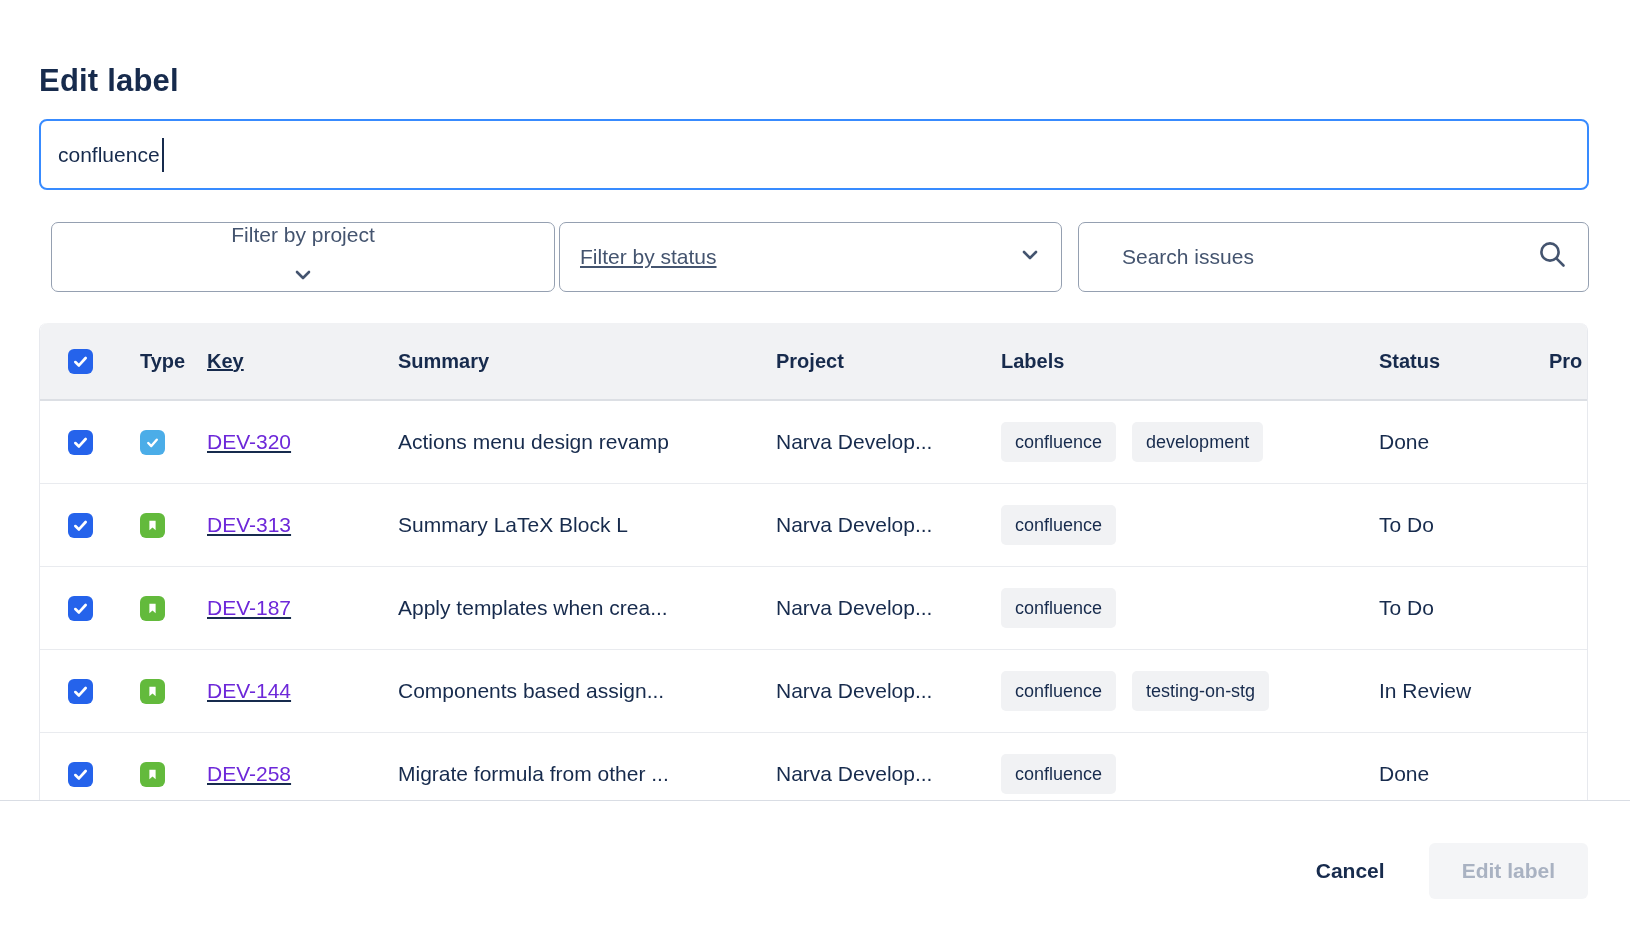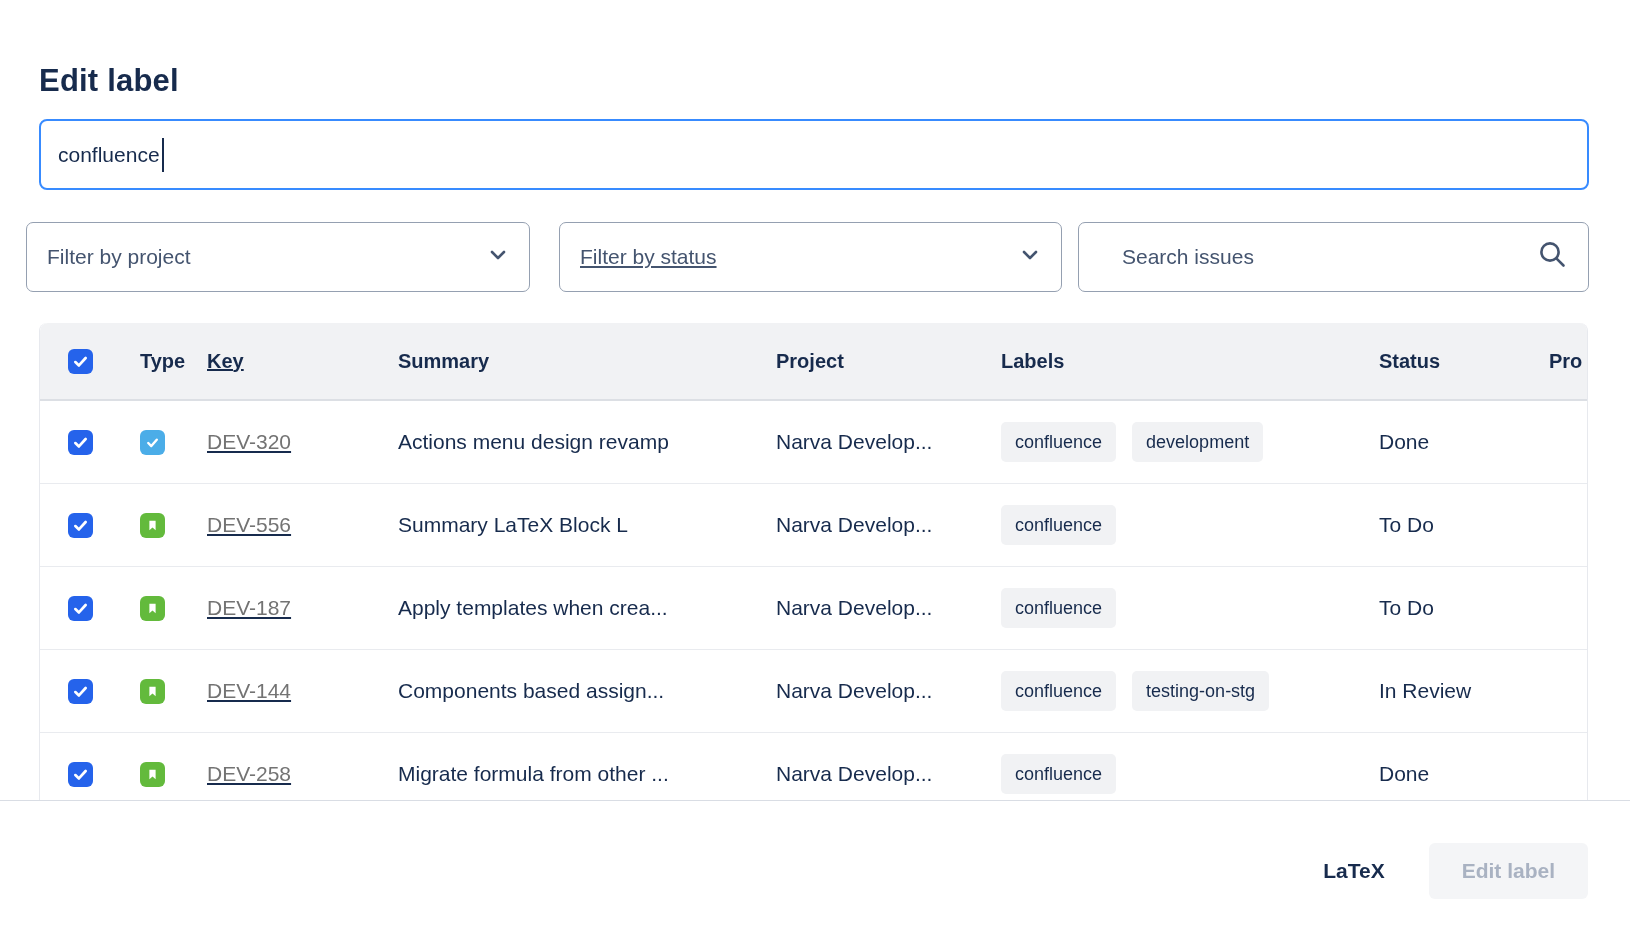--- a/index.html
+++ b/index.html
@@ -17,21 +17,21 @@
   }
   .caret{width:2px;height:34px;background:#172B4D;margin-left:2px;animation:blink 1.1s step-end infinite;}
   @keyframes blink{50%{opacity:0;}}
 
   
   .filter-box{
     position:absolute;top:222px;height:70px;box-sizing:border-box;background:#fff;
     border:1.5px solid #95A0B1;border-radius:7px;display:flex;align-items:center;
     justify-content:space-between;padding:0 20px;font-size:21px;color:#44546F;
   }
-  .select-project{left:26px;width:504px;}
+  .select-project{left:51px;width:504px;flex-direction:column;}
   .select-status{left:559px;width:503px;text-decoration:underline;}
   .search-box{left:1078px;width:511px;padding-left:43px;}
   .filter-box svg{flex:0 0 auto;}
 
   
   .table-wrap{
     position:absolute;left:39px;top:323px;width:1549px;height:477px;box-sizing:border-box;
     overflow:hidden;border-left:1px solid #E7E9EE;border-right:1px solid #E7E9EE;
     border-radius:8px 8px 0 0;
   }
@@ -46,21 +46,21 @@
   .c-summary{width:378px;}
   .c-project{width:225px;}
   .c-labels{width:378px;display:flex;align-items:center;gap:16px;}
   .c-status{width:170px;}
   .c-pro{width:80px;}
 
   .checkbox{width:25px;height:25px;border-radius:6px;background:#2563EB;display:flex;align-items:center;justify-content:center;}
   .type-icon{width:25px;height:25px;border-radius:6px;display:flex;align-items:center;justify-content:center;}
   .type-task{background:#4BADE8;}
   .type-story{background:#63BA3C;}
-  .key-link{color:#737373;text-decoration:none;cursor:pointer;}
+  .key-link{color:#6d28d9;text-decoration:none;cursor:pointer;}
   .chip{display:inline-flex;align-items:center;height:40px;padding:0 14px;background:#F1F2F4;
     border-radius:5px;font-size:18px;color:#172B4D;}
 
   
   .footer{
     position:absolute;left:0;top:800px;width:1630px;height:140px;box-sizing:border-box;
     border-top:1px solid #D9DDE4;display:flex;align-items:center;justify-content:flex-end;
     gap:34px;padding-right:42px;background:#fff;
   }
   .btn-cancel{border:none;background:none;font-family:inherit;font-size:21px;font-weight:600;color:#172B4D;cursor:pointer;padding:0 10px;}
@@ -158,21 +158,21 @@
           </svg>
       </span>
     </div>
     <div class="c c-type">
       <span class="type-icon type-story">
         <svg width="17" height="17" viewBox="0 0 24 24">
             <path d="M7.6 5.2 H16.4 V18.8 L12 14.7 L7.6 18.8 Z" fill="#fff"></path>
           </svg>
       </span>
     </div>
-    <div class="c c-key"><a class="key-link">DEV-556</a></div>
+    <div class="c c-key"><a class="key-link">DEV-313</a></div>
     <div class="c c-summary">Summary LaTeX Block L</div>
     <div class="c c-project">Narva Develop...</div>
     <div class="c c-labels">
       <span class="chip">confluence</span>
     </div>
     <div class="c c-status">To Do</div>
     <div class="c c-pro"></div>
   </div>
 
   <div class="trow">
@@ -247,15 +247,15 @@
     <div class="c c-labels">
       <span class="chip">confluence</span>
     </div>
     <div class="c c-status">Done</div>
     <div class="c c-pro"></div>
   </div>
 
 </div>
 
 <div class="footer">
-  <button class="btn-cancel">LaTeX</button>
+  <button class="btn-cancel">Cancel</button>
   <button class="btn-submit" disabled="">Edit label</button>
 </div>
 
 </body></html>

